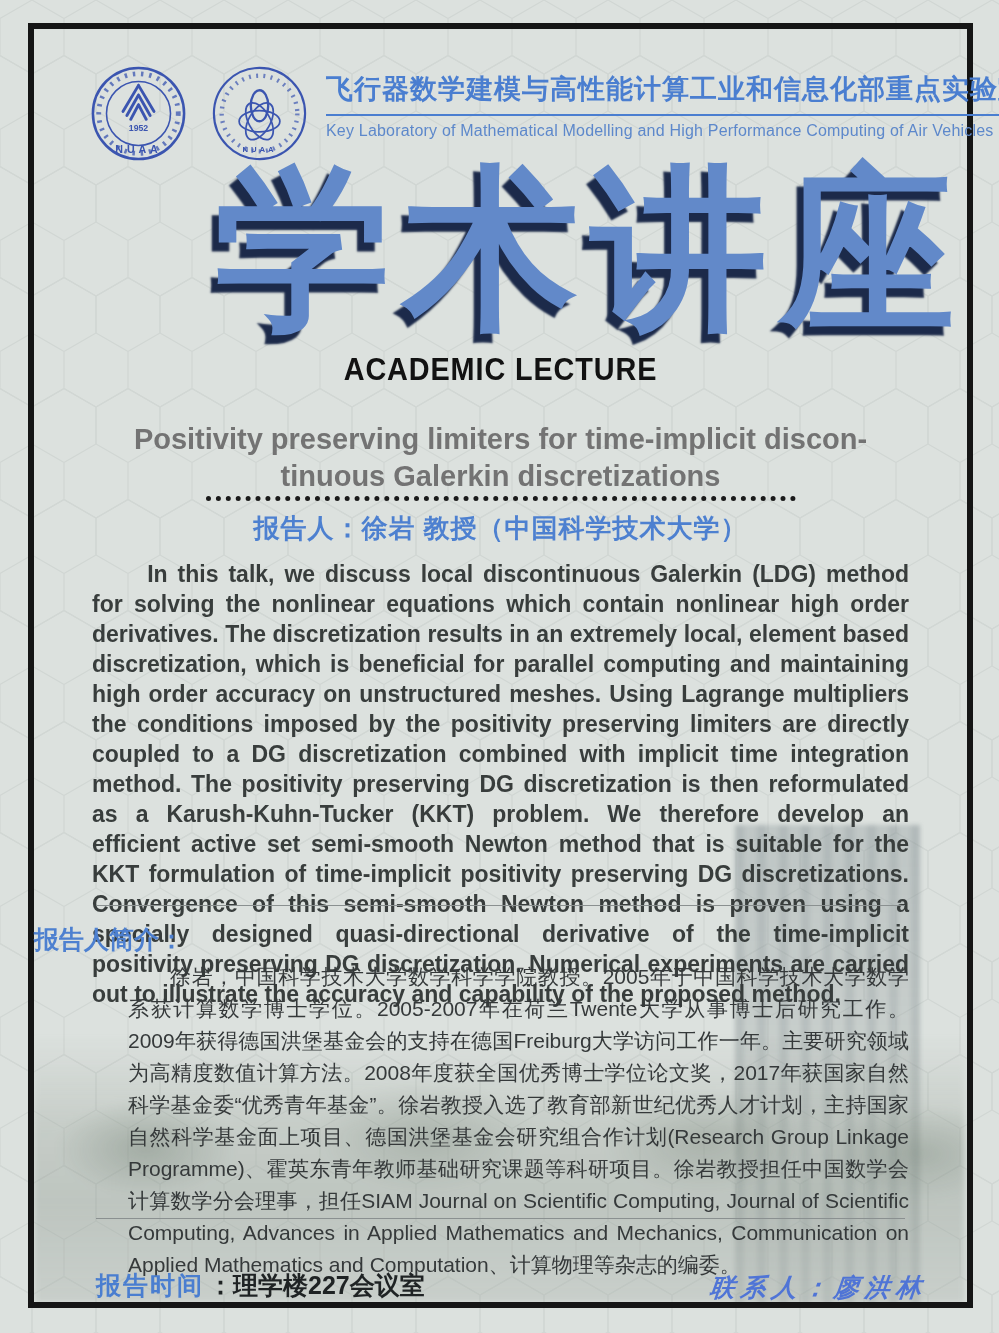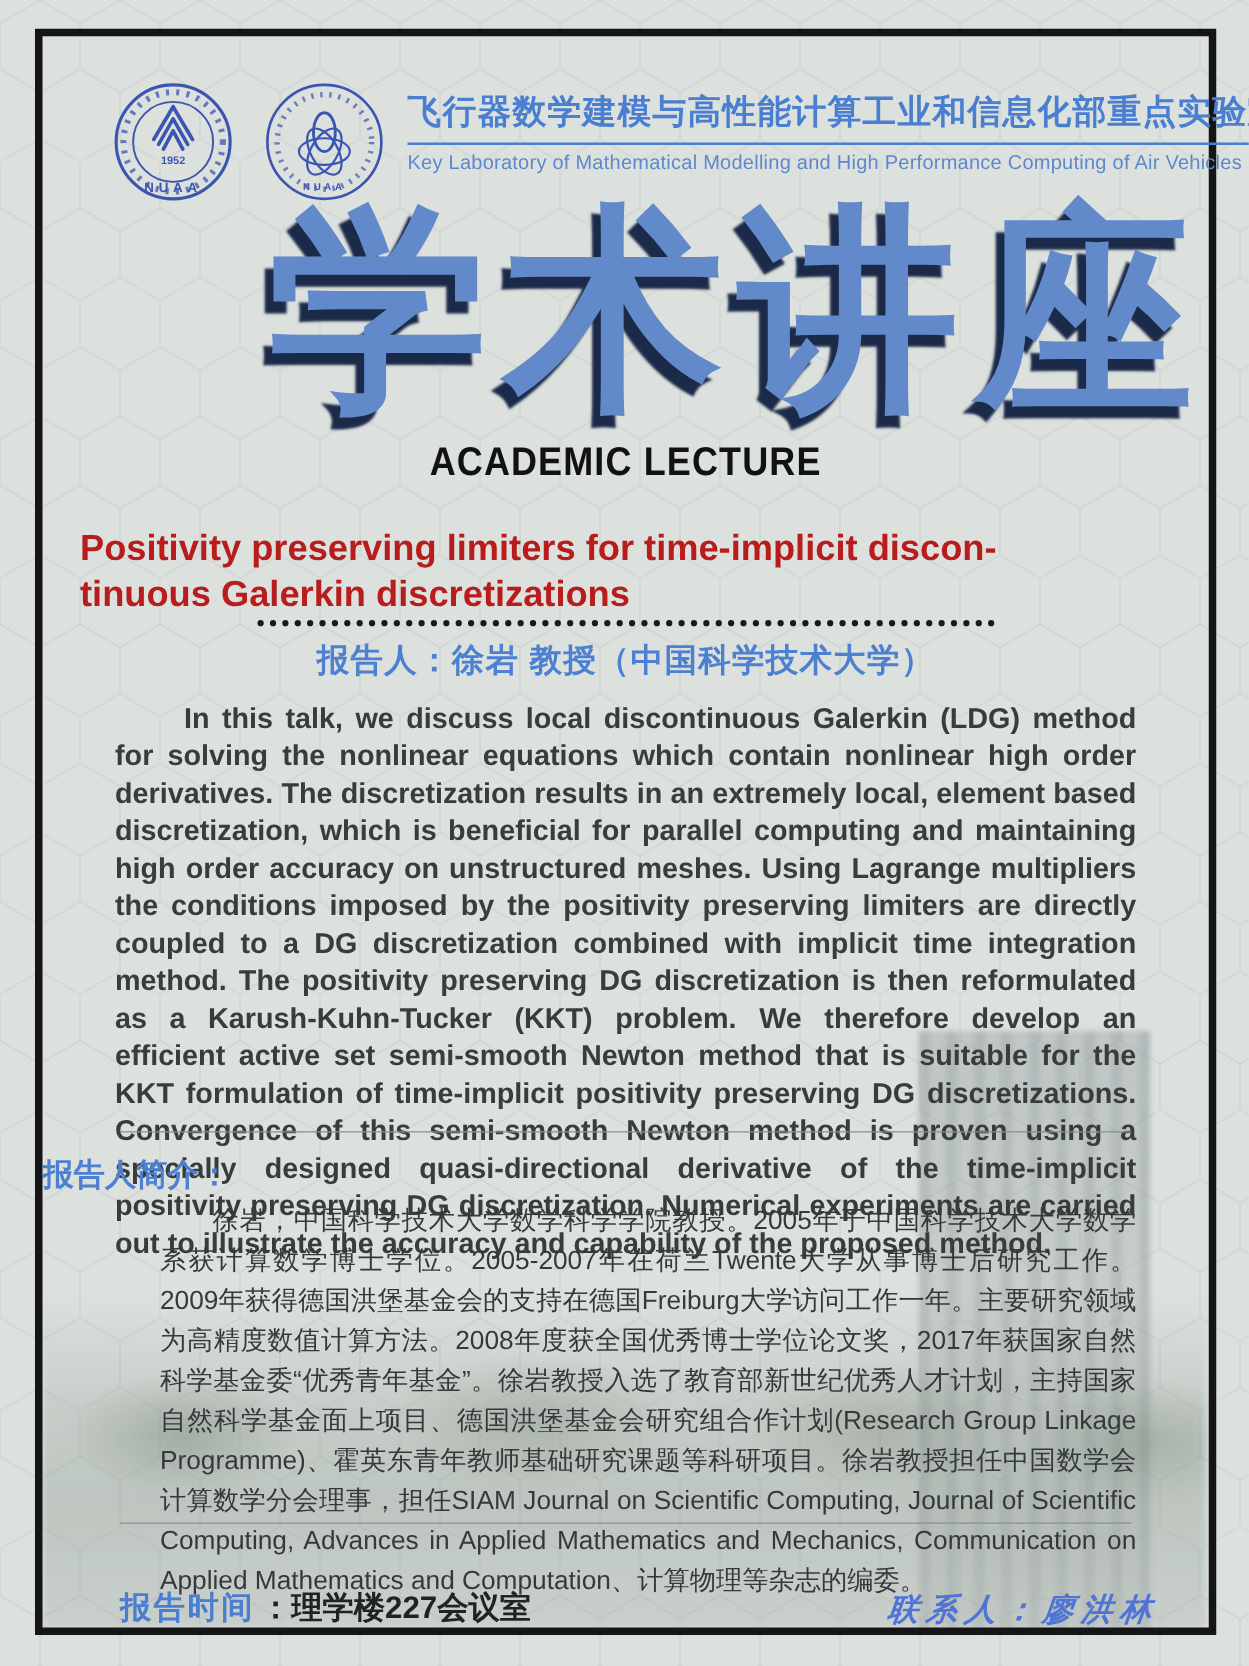--- a/index.html
+++ b/index.html
@@ -65,23 +65,23 @@
     position:absolute; left:0; right:0; top:322px;
     text-align:center;
     font-size:32px; font-weight:800; color:#121212;
     letter-spacing:1px;
     transform:scaleX(.9);
   }
 
   
   .lecture-title {
     position:absolute; left:30px; right:30px; top:392px;
-    text-align:left;
+    text-align:center;
     font-size:29px; line-height:1.26; font-weight:700;
-    color:#b91c1c;
+    color:#737373;
     white-space:pre-line;
   }
   .dotted-rule {
     position:absolute; left:0; right:0; top:467px;
     width:590px; margin:0 auto; height:0;
     border-bottom:5px dotted #1a1a1a;
   }
   .speaker {
     position:absolute; left:0; right:0; top:482px;
     text-align:center;

